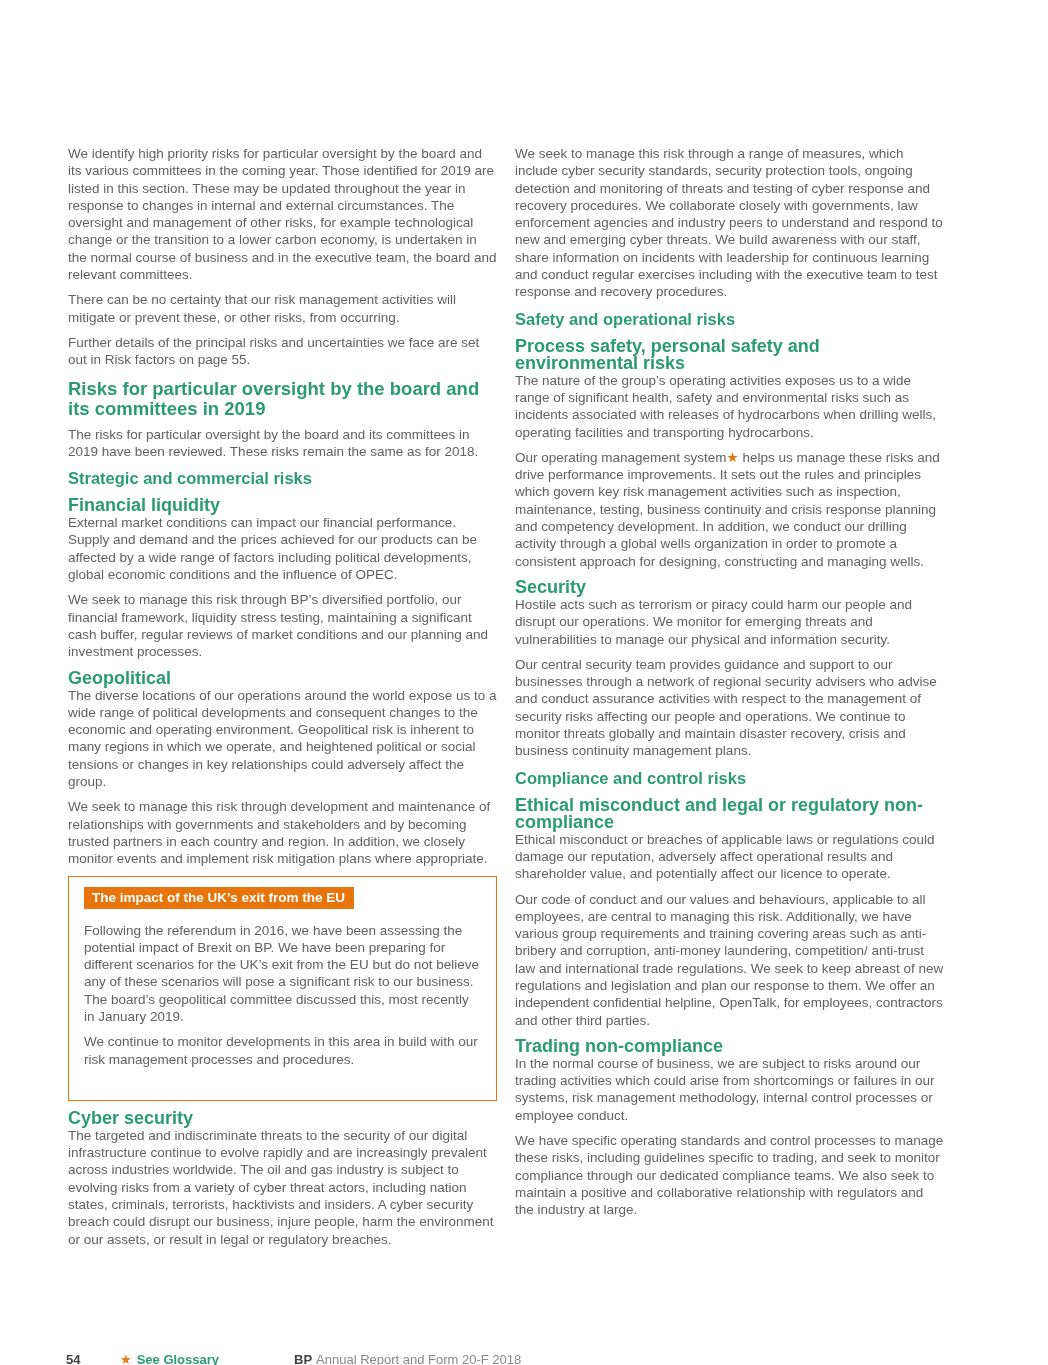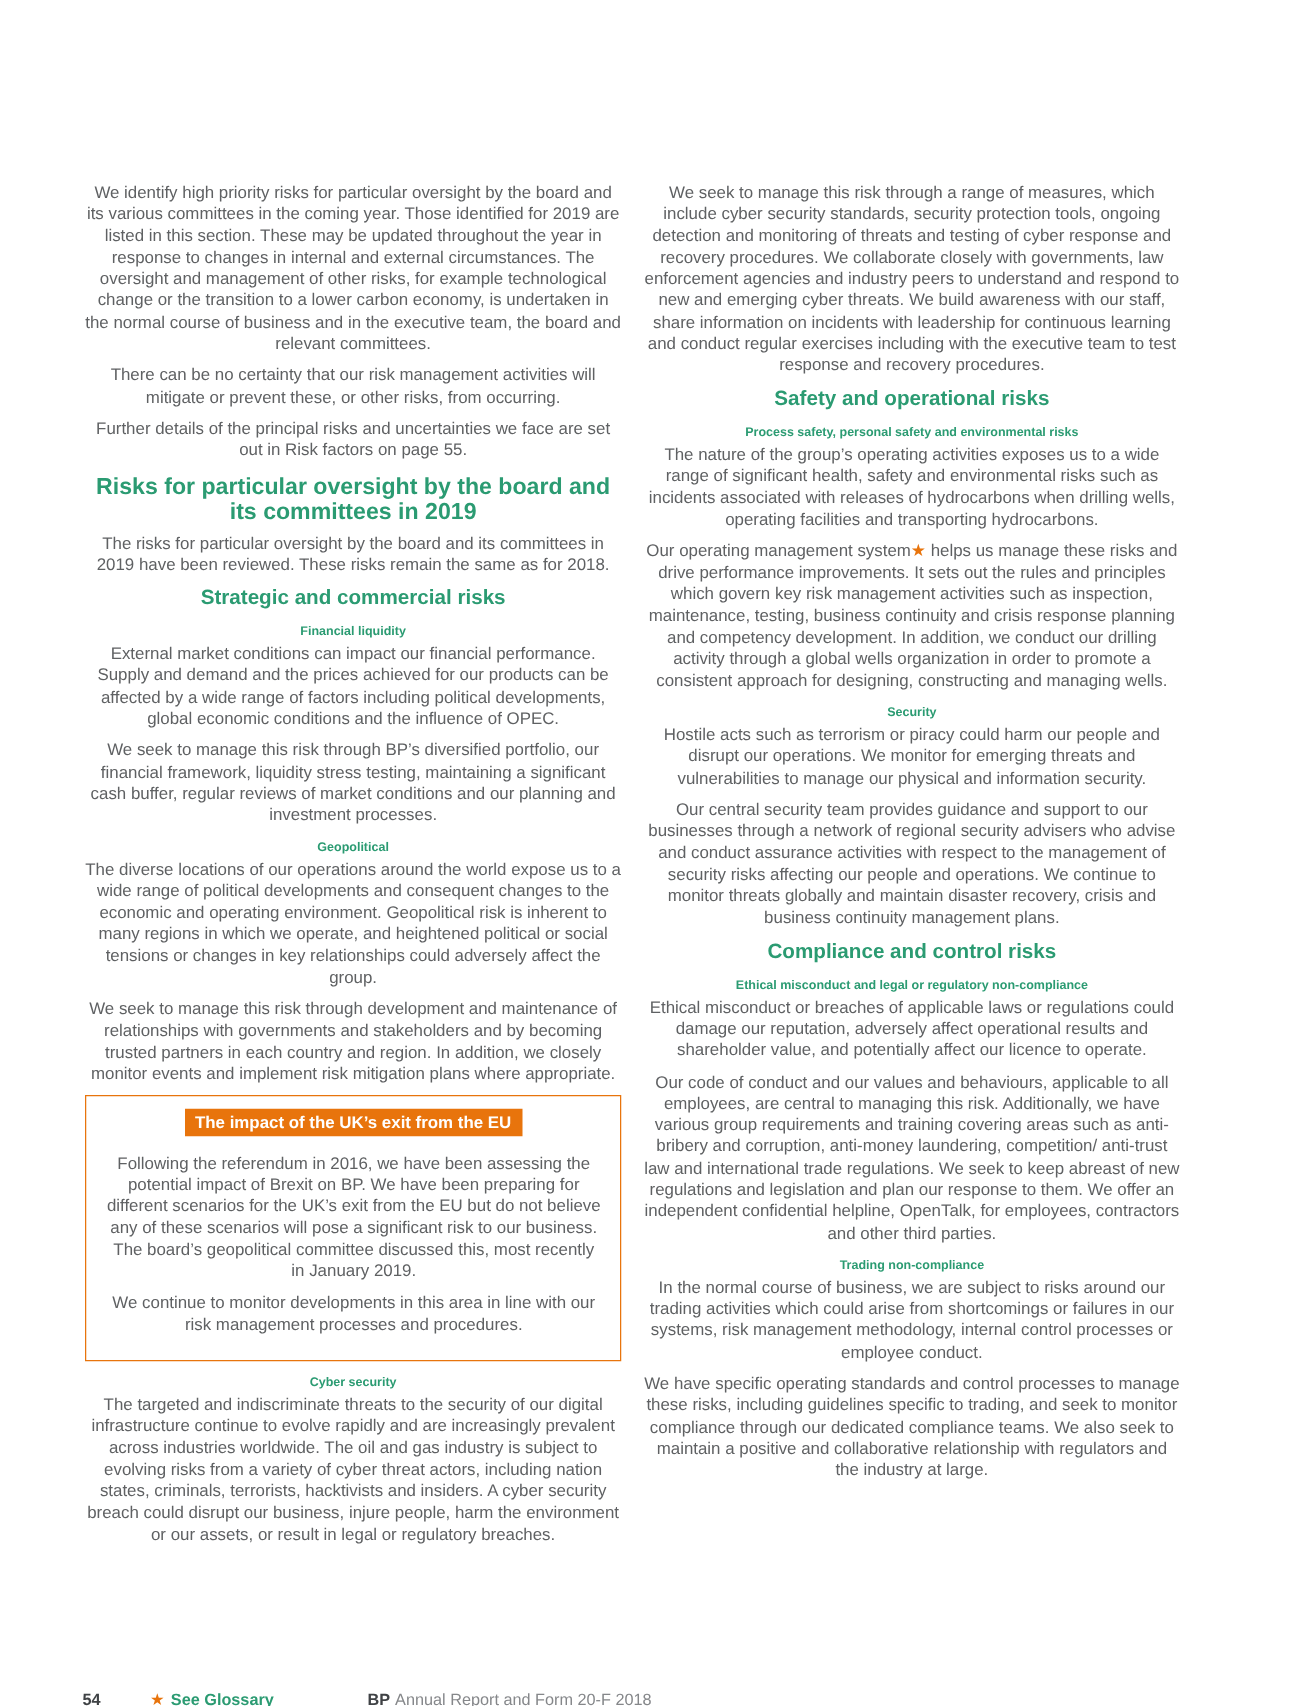--- a/index.html
+++ b/index.html
@@ -24,50 +24,49 @@
     position:absolute;
     top:145px;
     left:68px;
     display:flex;
     gap:18px;
   }
   .col{
     width:429px;
     font-size:13.5px;
     line-height:17.3px;
-    text-align:center;
   }
   .col p{
     margin:0 0 8px 0;
   }
   h2{
     font-size:18.5px;
     line-height:20px;
     font-weight:bold;
     color:var(--green);
     margin:10px 0 7px 0;
   }
   h3{
     font-size:16.5px;
     line-height:19px;
     font-weight:bold;
     color:var(--green);
     margin:9px 0 4px 0;
   }
   h4{
-    font-size:10px;
+    font-size:18px;
     line-height:17px;
     font-weight:bold;
     color:var(--green);
     margin:9px 0 0 0;
   }
   .eu-box{
     border:1px solid var(--orange);
     margin:6px 0 8px 0;
-    padding:10px 14px 12px 15px;
+    padding:10px 14px 24px 15px;
   }
   .eu-box-label{
     display:inline-block;
     background:var(--orange);
     color:#ffffff;
     font-weight:bold;
     font-size:13.5px;
     line-height:16px;
     padding:3px 9px 3px 8px;
     margin-bottom:13px;
@@ -132,21 +131,21 @@
       <p>External market conditions can impact our financial performance. Supply and demand and the prices achieved for our products can be affected by a wide range of factors including political developments, global economic conditions and the influence of OPEC.</p>
       <p>We seek to manage this risk through BP’s diversified portfolio, our financial framework, liquidity stress testing, maintaining a significant cash buffer, regular reviews of market conditions and our planning and investment processes.</p>
 
       <h4>Geopolitical</h4>
       <p>The diverse locations of our operations around the world expose us to a wide range of political developments and consequent changes to the economic and operating environment. Geopolitical risk is inherent to many regions in which we operate, and heightened political or social tensions or changes in key relationships could adversely affect the group.</p>
       <p>We seek to manage this risk through development and maintenance of relationships with governments and stakeholders and by becoming trusted partners in each country and region. In addition, we closely monitor events and implement risk mitigation plans where appropriate.</p>
 
       <div class="eu-box">
         <div class="eu-box-label">The impact of the UK’s exit from the EU</div>
         <p>Following the referendum in 2016, we have been assessing the potential impact of Brexit on BP. We have been preparing for different scenarios for the UK’s exit from the EU but do not believe any of these scenarios will pose a significant risk to our business. The board’s geopolitical committee discussed this, most recently in January 2019.</p>
-        <p>We continue to monitor developments in this area in line with our risk management processes and procedures.</p>
+        <p>We continue to monitor developments in this area in build with our risk management processes and procedures.</p>
       </div>
 
       <h4>Cyber security</h4>
       <p>The targeted and indiscriminate threats to the security of our digital infrastructure continue to evolve rapidly and are increasingly prevalent across industries worldwide. The oil and gas industry is subject to evolving risks from a variety of cyber threat actors, including nation states, criminals, terrorists, hacktivists and insiders. A cyber security breach could disrupt our business, injure people, harm the environment or our assets, or result in legal or regulatory breaches.</p>
     </div>
 
     <div class="col">
       <p>We seek to manage this risk through a range of measures, which include cyber security standards, security protection tools, ongoing detection and monitoring of threats and testing of cyber response and recovery procedures. We collaborate closely with governments, law enforcement agencies and industry peers to understand and respond to new and emerging cyber threats. We build awareness with our staff, share information on incidents with leadership for continuous learning and conduct regular exercises including with the executive team to test response and recovery procedures.</p>
 
       <h3>Safety and operational risks</h3>

